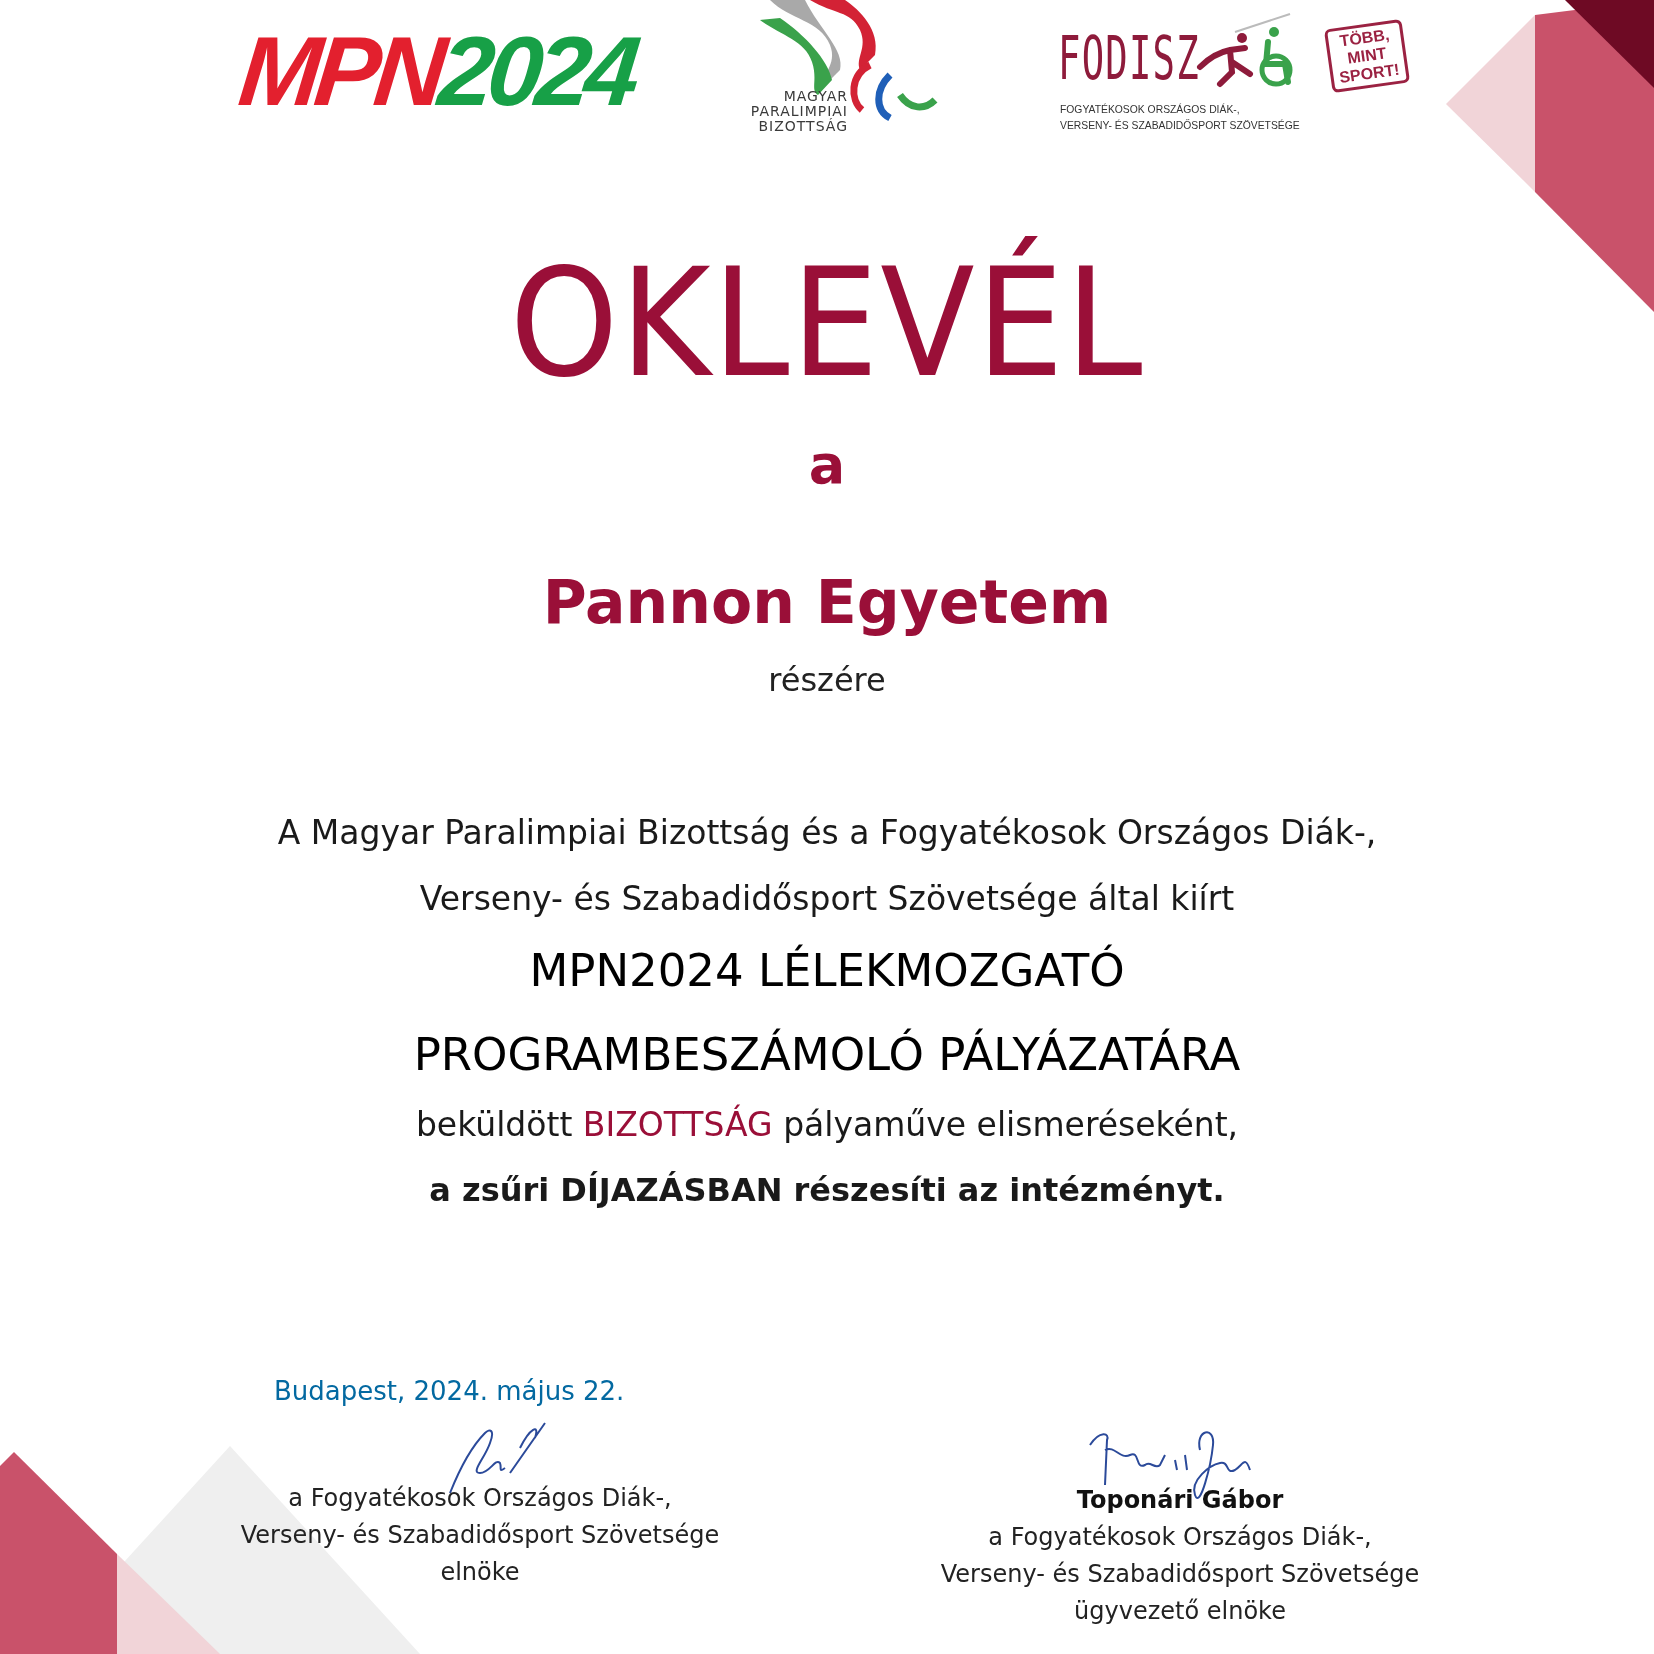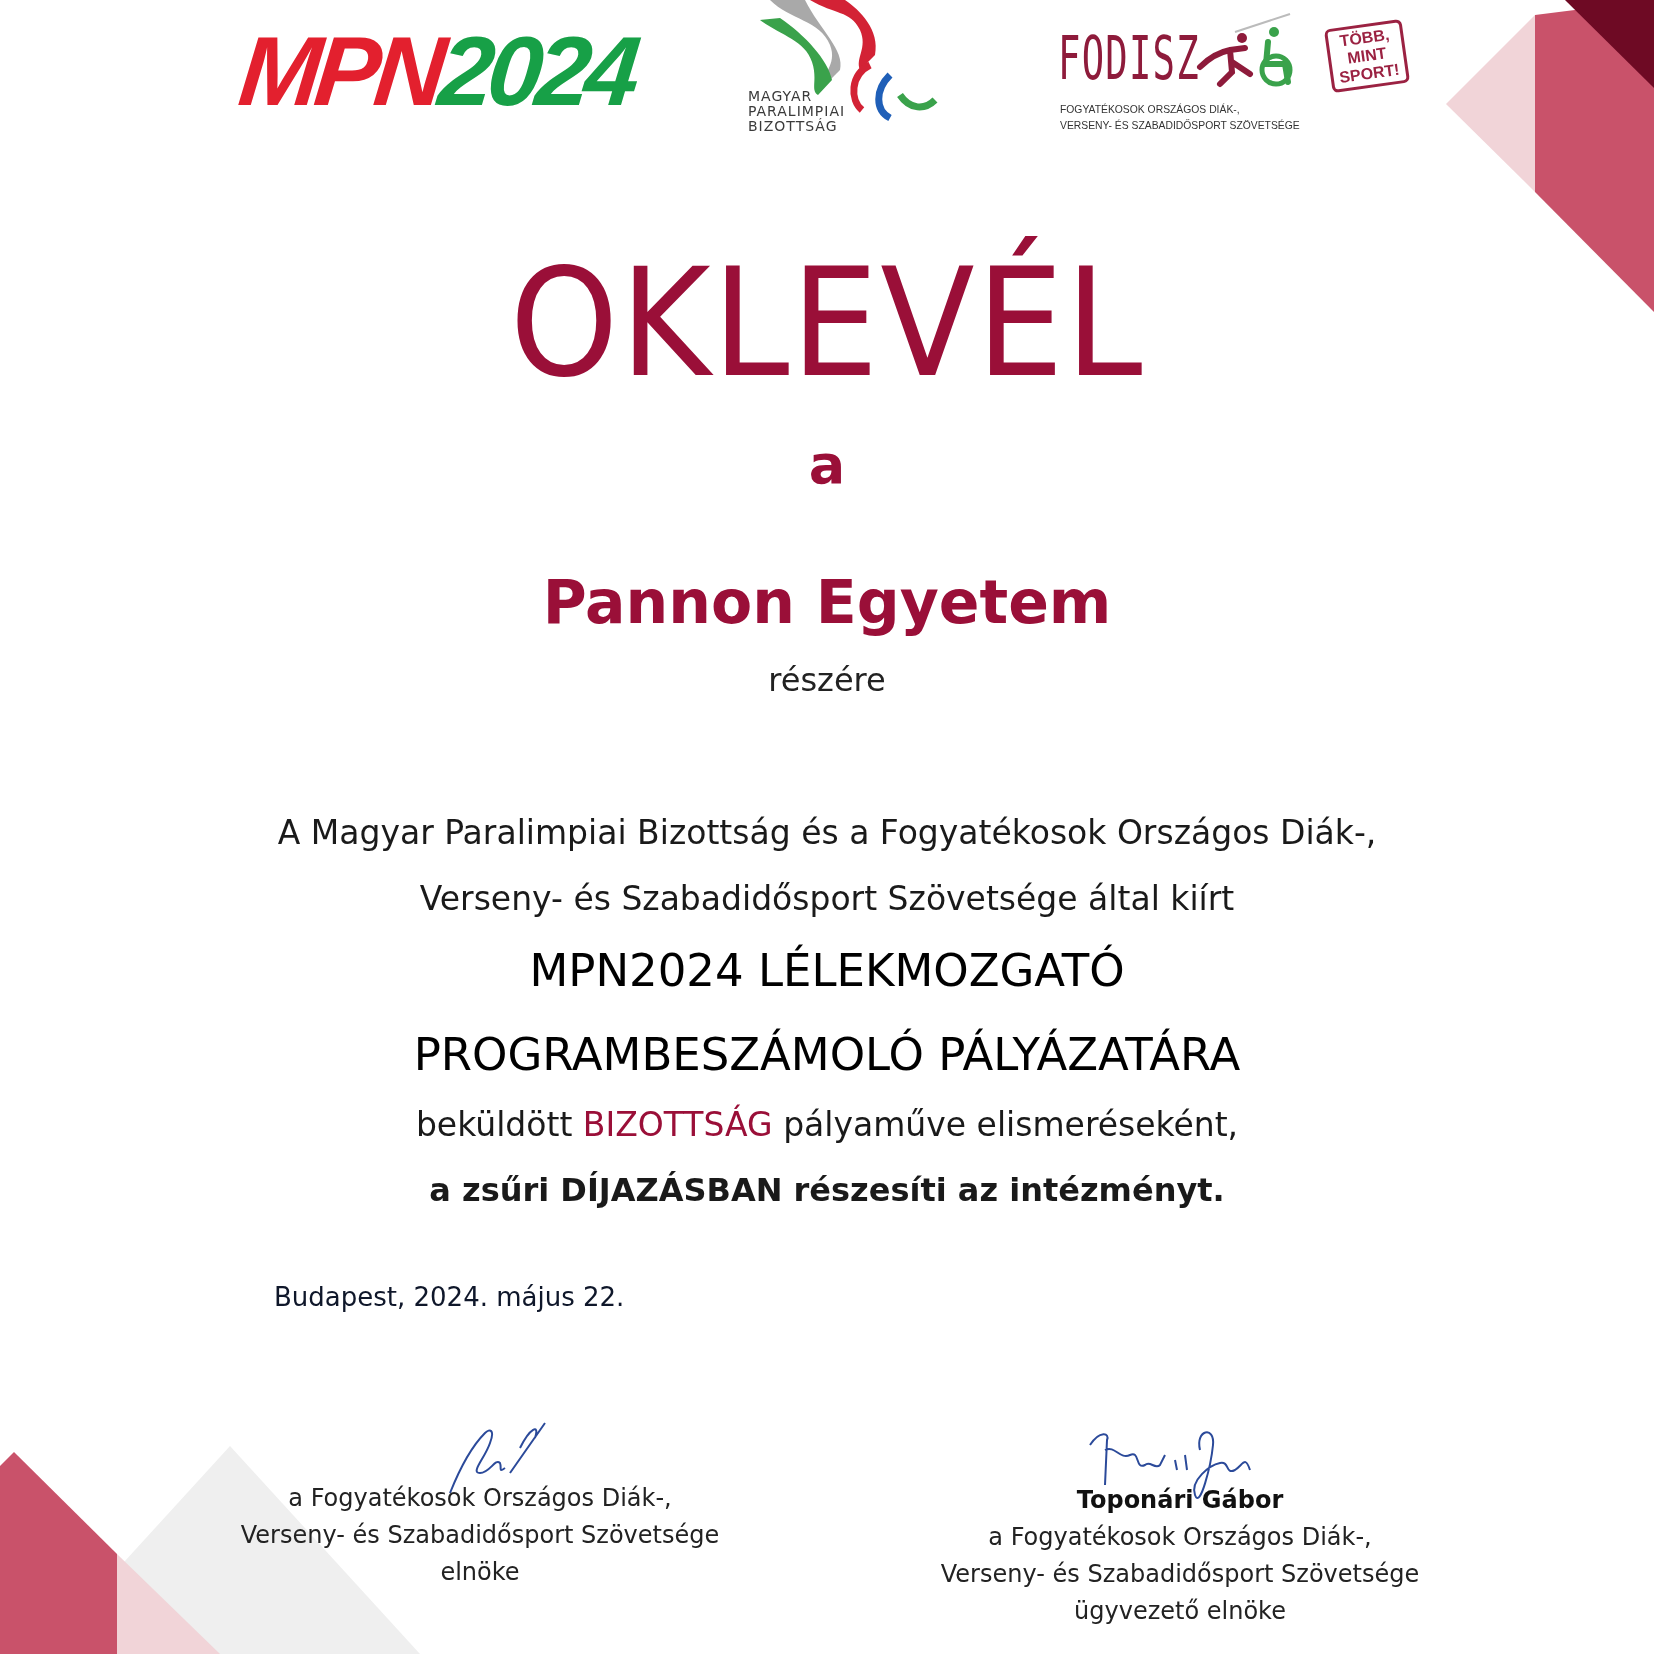--- a/index.html
+++ b/index.html
@@ -9,21 +9,21 @@
 
     
     .deco { position: absolute; left: 0; top: 0; width: 1654px; height: 1654px; pointer-events: none; }
 
     
     .mpn-logo { left: 240px; top: 22px; font-family: "Liberation Sans", sans-serif; font-weight: bold; font-style: italic; font-size: 98px; letter-spacing: -6px; line-height: 1; transform: skewX(-6deg); }
     .mpn-logo .red { color: #e3202e; }
     .mpn-logo .green { color: #17a047; }
 
     .mpb-logo { left: 750px; top: 0; width: 190px; height: 145px; }
-    .mpb-text { left: 748px; top: 89px; width: 100px; font-size: 14px; line-height: 15px; color: #3a3a3a; text-align: left; letter-spacing: 1px; font-family: "DejaVu Sans", sans-serif; }
+    .mpb-text { left: 748px; top: 89px; width: 100px; font-size: 14px; line-height: 15px; color: #3a3a3a; text-align: right; letter-spacing: 1px; font-family: "DejaVu Sans", sans-serif; }
 
     .fodisz-logo { left: 1058px; top: 28px; font-family: "DejaVu Sans Mono", monospace; font-size: 60px; color: #8e1b3b; letter-spacing: 2px; transform: scaleX(0.62); transform-origin: left top; line-height: 1; }
     .fodisz-figs { left: 1190px; top: 12px; width: 110px; height: 80px; }
     .fodisz-sub { left: 1060px; top: 101px; font-size: 11.5px; line-height: 16px; color: #333; font-family: "Liberation Sans Narrow", "Liberation Sans", sans-serif; transform: scaleX(0.9); transform-origin: left top; white-space: nowrap; }
     .stamp { left: 1328px; top: 24px; width: 78px; height: 64px; border: 3px solid #9b2242; border-radius: 6px; transform: rotate(-8deg); color: #9b2242; font-weight: bold; font-size: 16px; line-height: 18px; text-align: center; padding-top: 2px; box-sizing: border-box; font-family: "Liberation Sans", sans-serif; }
 
     
     .title { left: 0; width: 1654px; top: 248px; font-size: 150px; color: #9a0f38; letter-spacing: 2px; line-height: 1; font-family: "DejaVu Sans", sans-serif; font-weight: normal; transform: scaleX(0.92); }
     .article { left: 0; width: 1654px; top: 438px; font-size: 54px; font-weight: bold; color: #9a0f38; line-height: 1; }
     .recipient { left: 0; width: 1654px; top: 572px; font-size: 60px; font-weight: bold; color: #9a0f38; line-height: 1; }
@@ -32,21 +32,21 @@
     .body-line { left: 0; width: 1654px; font-size: 33px; color: #1a1a1a; line-height: 1; white-space: nowrap; }
     .l1 { top: 816px; }
     .l2 { top: 882px; }
     .prog { left: 0; width: 1654px; font-size: 45px; color: #000; line-height: 1; white-space: nowrap; }
     .p1 { top: 948px; }
     .p2 { top: 1032px; }
     .l3 { top: 1108px; }
     .l3 .hl { color: #9a0f38; }
     .l4 { top: 1174px; font-weight: bold; font-size: 32px; }
 
-    .date { left: 274px; top: 1284px; font-size: 26px; color: #0f172a; line-height: 1; }
+    .date { left: 274px; top: 1378px; font-size: 26px; color: #0369a1; line-height: 1; }
 
     .sig-block { width: 480px; font-size: 24px; color: #222; line-height: 37px; text-align: center; }
     .sig-left { left: 240px; top: 1480px; }
     .sig-right { left: 940px; top: 1482px; }
     .sig-name { font-weight: bold; font-size: 24px; color: #111; }
   </style>
 </head>
 <body>
 
 <svg class="deco" viewBox="0 0 1654 1654" xmlns="http://www.w3.org/2000/svg">

